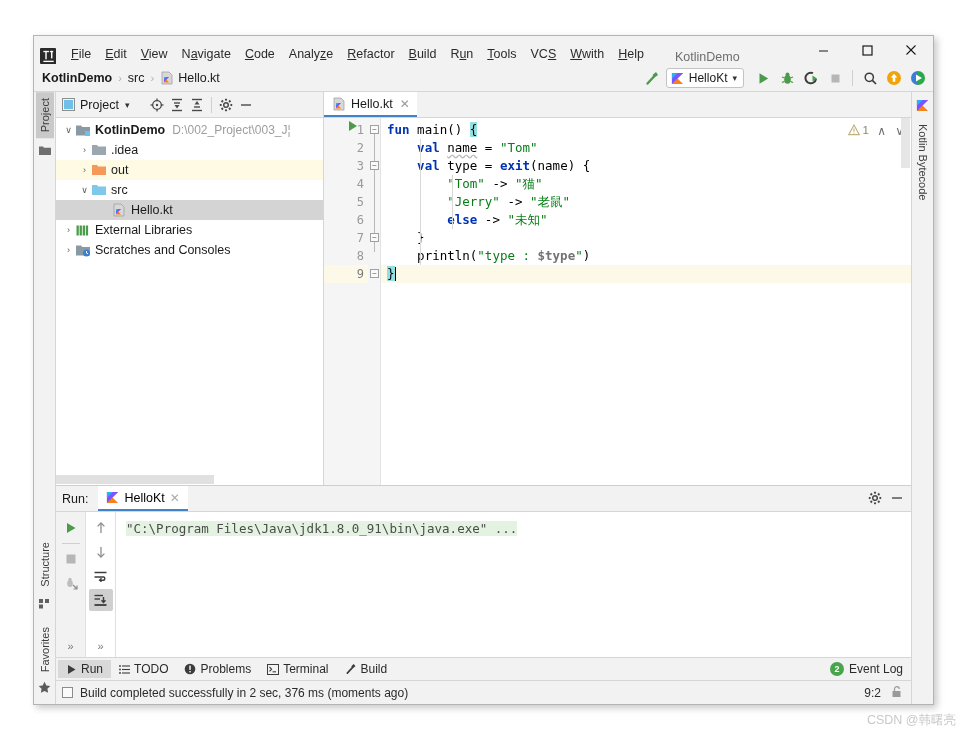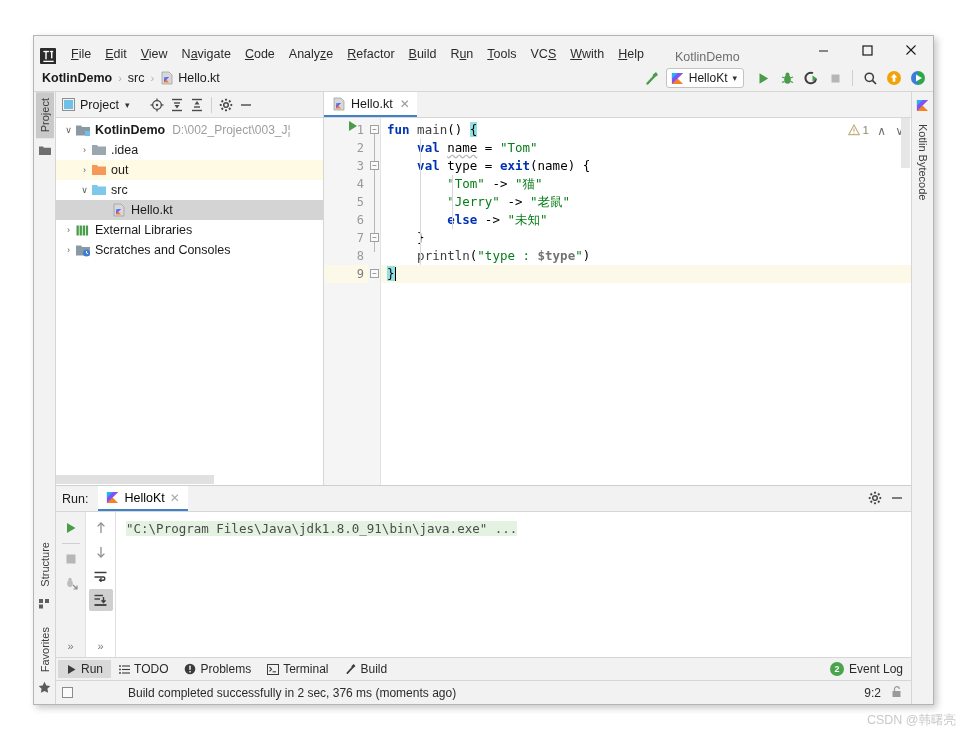--- a/index.html
+++ b/index.html
@@ -387,21 +387,21 @@
     font-family: "DejaVu Sans Mono", monospace;
     font-size: 12.5px;
     white-space: pre;
     color: #000000;
     padding-left: 6px;
     line-height: 18px;
   }
   .cline.cur { background: #fdf9e8; }
   .kw { color: #0033b3; font-weight: bold; }
   .str { color: #067d17; }
-  .fn { color: #404040; }
+  .fn { color: #000000; }
   .brace-hl { background: #93e0e3; }
   .tmpl { color: #737373; font-weight: bold; }
   .wavy {
     text-decoration: underline;
     text-decoration-style: wavy;
     text-decoration-color: #b8b8b8;
     text-underline-offset: 2px;
   }
   .caret {
     display: inline-block;
@@ -586,21 +586,20 @@
   
   .statusbar {
     height: 24px;
     background: #f2f2f2;
     border-top: 1px solid #d6d6d6;
     display: flex;
     align-items: center;
     padding: 0 8px 0 6px;
     flex: 0 0 auto;
     position: relative;
-    gap: 48px;
   }
   .sb-sq {
     width: 11px; height: 11px;
     border: 1px solid #8c8c8c;
     background: #fbfbfb;
     margin-right: 7px;
     flex: 0 0 auto;
   }
   .sb-msg {
     font-size: 12px;

